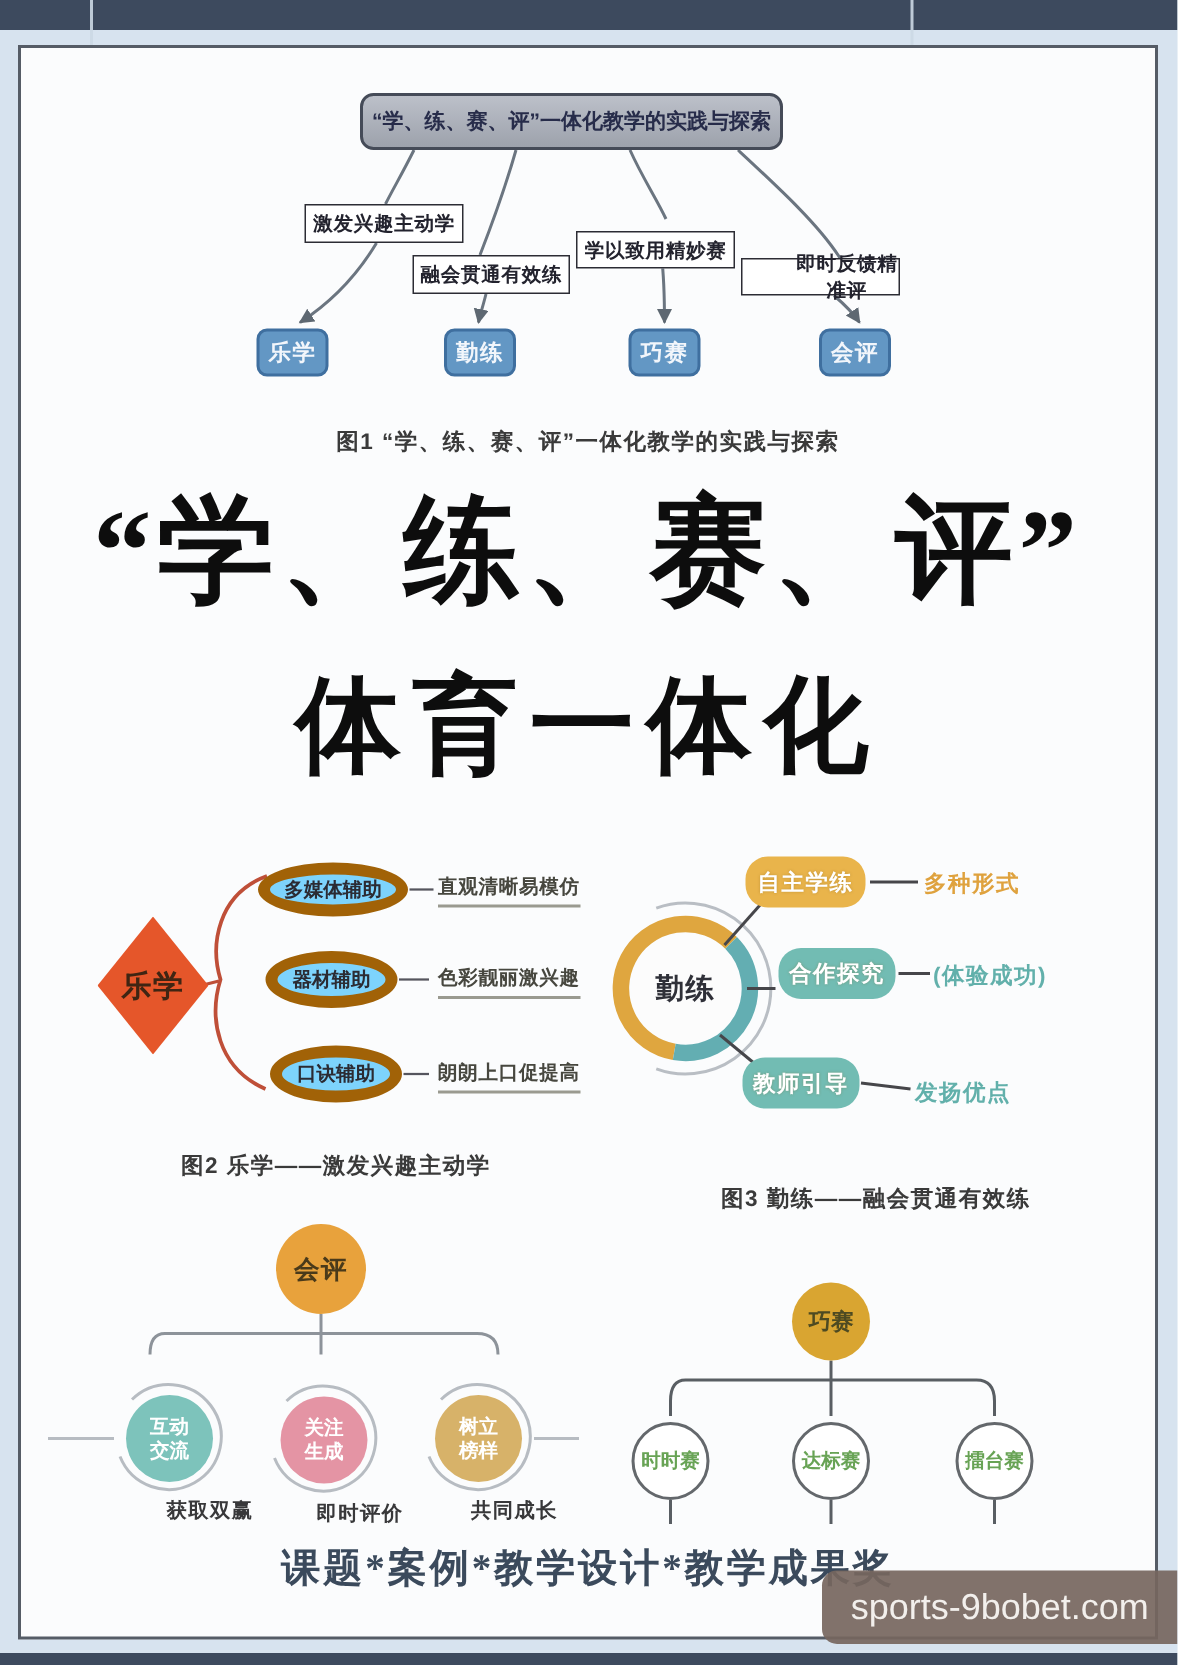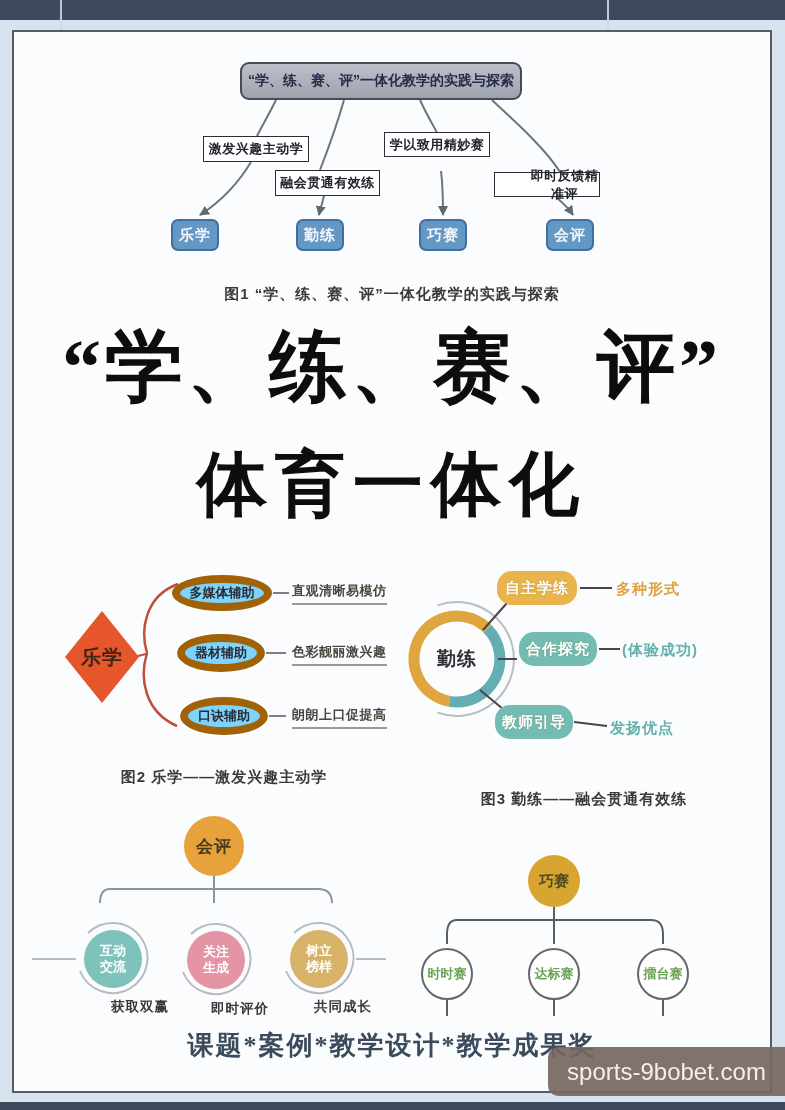--- a/index.html
+++ b/index.html
@@ -132,21 +132,21 @@
         <path d="M 649 902 L 649 912"></path>
         <path d="M 433 968 L 433 984"></path>
         <path d="M 540 968 L 540 984"></path>
         <path d="M 649 968 L 649 984"></path>
       </g>
     </svg>
 
     <div class="abs flexc f1-title">“学、练、赛、评”一体化教学的实践与探索</div>
     <div class="abs flexc f1-label" style="left:189px;top:104px;width:106px;height:26px;">激发兴趣主动学</div>
     <div class="abs flexc f1-label" style="left:261px;top:138px;width:105px;height:26px;">融会贯通有效练</div>
-    <div class="abs flexc f1-label" style="left:370px;top:100px;width:106px;height:25px;">学以致用精妙赛</div>
+    <div class="abs flexc f1-label" style="left:370px;top:122px;width:106px;height:25px;">学以致用精妙赛</div>
     <div class="abs flexc f1-label" style="left:480px;top:140px;width:106px;height:25px;padding-left:35px;">即时反馈精准评</div>
     <div class="abs flexc f1-node" style="left:157px;top:187px;width:48px;height:32px;">乐学</div>
     <div class="abs flexc f1-node" style="left:282px;top:187px;width:48px;height:32px;">勤练</div>
     <div class="abs flexc f1-node" style="left:405px;top:187px;width:48px;height:32px;">巧赛</div>
     <div class="abs flexc f1-node" style="left:532px;top:187px;width:48px;height:32px;">会评</div>
     <div class="abs caption" style="top:253px;">图1 “学、练、赛、评”一体化教学的实践与探索</div>
 
     <div class="abs headline hl1">“学、练、赛、评”</div>
     <div class="abs headline hl2">体育一体化</div>
 

